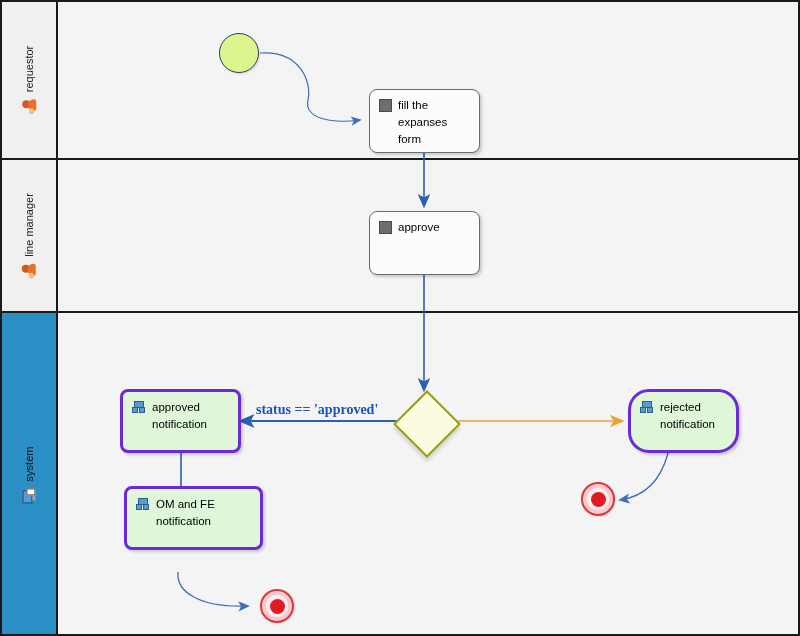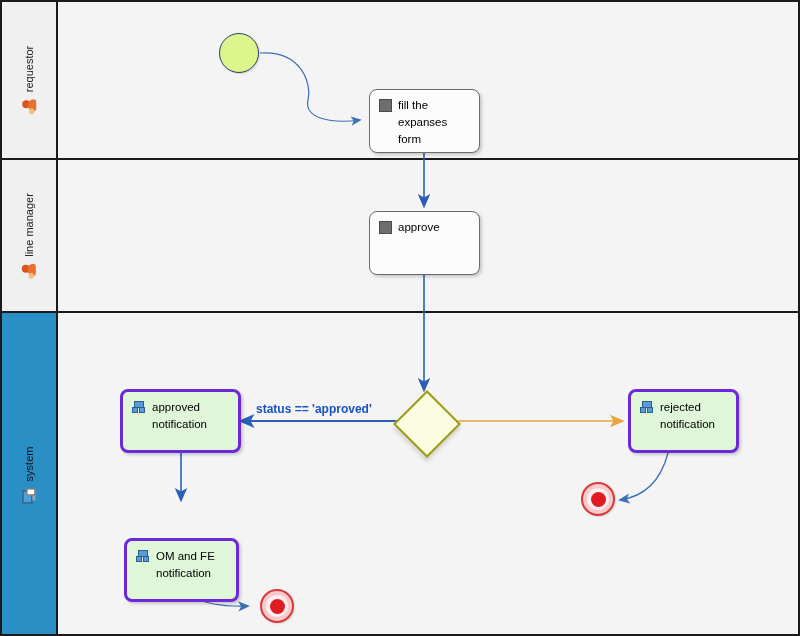--- a/index.html
+++ b/index.html
@@ -166,24 +166,25 @@
     background: #fbfbdf;
     border: 2px solid #9a9a10;
     transform: rotate(45deg);
     box-shadow: 3px 3px 4px rgba(0,0,0,0.13);
   }
   .gateway-wrap { position: absolute; }
 
   
   .edge-label {
     position: absolute;
-    font-size: 12px;
+    font-size: 14px;
     font-weight: bold;
     color: #1a52c4;
     white-space: nowrap;
+    font-family: Liberation Serif, serif;
   }
 
   svg.edges {
     position: absolute;
     left: 0; top: 0;
     width: 800px; height: 636px;
     pointer-events: none;
   }
 </style>
 </head>
@@ -292,32 +293,32 @@
     <div class="task-head">
       <span class="ico-service">
         <span class="s1"></span>
           <span class="s2"></span>
           <span class="s3"></span>
       </span>
       <span class="task-label">approved notification</span>
     </div>
   </div>
 
-  <div class="node task green" style="left:124px; top:538px; width:115px; height:64px;">
+  <div class="node task green" style="left:124px; top:486px; width:139px; height:64px;">
     <div class="task-head">
       <span class="ico-service">
         <span class="s1"></span>
           <span class="s2"></span>
           <span class="s3"></span>
       </span>
       <span class="task-label">OM and FE notification</span>
     </div>
   </div>
 
-  <div class="node task green" style="left:628px; top:389px; width:111px; height:64px;">
+  <div class="node task green" style="left:628px; top:389px; width:111px; height:64px;border-radius:21px;">
     <div class="task-head">
       <span class="ico-service">
         <span class="s1"></span>
           <span class="s2"></span>
           <span class="s3"></span>
       </span>
       <span class="task-label">rejected notification</span>
     </div>
   </div>
 

